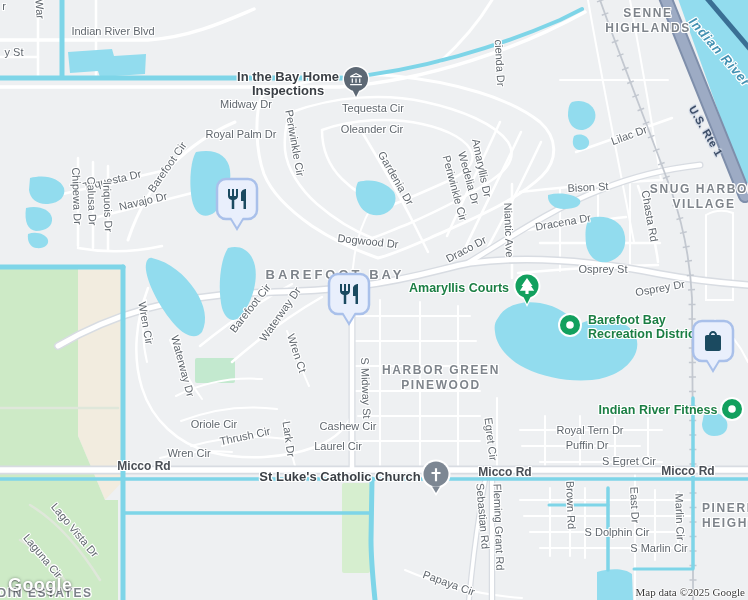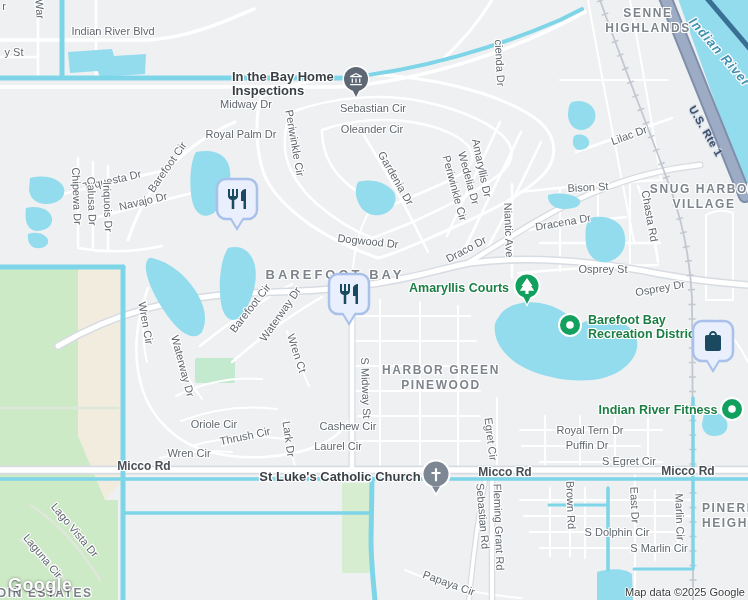--- a/index.html
+++ b/index.html
@@ -14,26 +14,26 @@
   .a{font-size:12px;font-weight:700;color:#7e848b;letter-spacing:1.6px;text-align:center;
      line-height:15px;white-space:normal;}
   .abig{font-size:13px;letter-spacing:3px;white-space:nowrap;}
   .a2{transform:translate(0,-50%);text-align:left;}
   .p{font-size:12.5px;font-weight:700;color:#1b7e44;line-height:14px;}
   .b{font-size:13px;font-weight:700;color:#3a3f45;line-height:14px;}
   .w{font-size:13px;font-style:italic;font-weight:700;color:#4391b2;letter-spacing:1px;}
   .hw{font-size:11px;font-weight:700;color:#3b4c66;letter-spacing:.5px;
       text-shadow:0 0 2px #c6cfdf,1px 1px 1px #c6cfdf,-1px -1px 1px #c6cfdf;}
   .la{transform:translate(0,-50%);white-space:normal;}
-  .ra{text-align:left;white-space:normal;}
+  .ra{text-align:center;white-space:normal;}
   .pin{position:absolute;}
   .glogo{position:absolute;left:8px;top:575px;font-size:18px;font-weight:700;color:#fff;
          letter-spacing:.4px;text-shadow:0 1px 1px rgba(60,64,67,.65),0 0 3px rgba(60,64,67,.55);}
   .attr{position:absolute;right:3px;top:586px;font-size:11px;color:#3a3a3a;
-        text-shadow:1px 0 0 #fff,-1px 0 0 #fff,0 1px 0 #fff,0 -1px 0 #fff;}
+        text-shadow:1px 0 0 #fff,-1px 0 0 #fff,0 1px 0 #fff,0 -1px 0 #fff;font-family:Liberation Serif, serif;}
 </style>
 </head>
 <body>
 
 <div id="stage">
 
 <svg id="base" width="748" height="600" viewBox="0 0 748 600">
   <rect x="0" y="0" width="748" height="600" fill="#eef0f2"></rect>
 
   <path d="M78,268 L122,268 L122,482 L105,500 L78,436 Z" fill="#f2ecdf"></path>
@@ -166,21 +166,21 @@
   <path stroke="#3a6f94" stroke-width="5" fill="none" d="M705,-4 L750,49"></path>
 </svg>
 
 <div class="lbl s" style="left:4px;top:6px">r</div>
 <div class="lbl s" style="left:40px;top:9px;--r:85deg">War</div>
 <div class="lbl s" style="left:14px;top:52px">y St</div>
 <div class="lbl s" style="left:113px;top:31px">Indian River Blvd</div>
 <div class="lbl s" style="left:500px;top:63px;--r:87deg">cienda Dr</div>
 <div class="lbl s" style="left:246px;top:104px">Midway Dr</div>
 <div class="lbl s" style="left:241px;top:134px">Royal Palm Dr</div>
-<div class="lbl s" style="left:373px;top:108px">Sebastian Cir</div>
+<div class="lbl s" style="left:373px;top:108px">Tequesta Cir</div>
 <div class="lbl s" style="left:372px;top:129px">Oleander Cir</div>
 <div class="lbl s" style="left:295px;top:143px;--r:80deg">Periwinkle Cir</div>
 <div class="lbl s" style="left:629px;top:135px;--r:-20deg">Lilac Dr</div>
 <div class="lbl s" style="left:396px;top:178px;--r:60deg">Gardenia Dr</div>
 <div class="lbl s" style="left:482px;top:168px;--r:78deg">Amaryllis Dr</div>
 <div class="lbl s" style="left:469px;top:178px;--r:75deg">Wedelia Dr</div>
 <div class="lbl s" style="left:455px;top:188px;--r:75deg">Periwinkle Cir</div>
 <div class="lbl s" style="left:112px;top:180px;--r:-13deg">Tequesta Dr</div>
 <div class="lbl s" style="left:143px;top:201px;--r:-13deg">Navajo Dr</div>
 <div class="lbl s" style="left:77px;top:196px;--r:88deg">Chipewa Dr</div>

